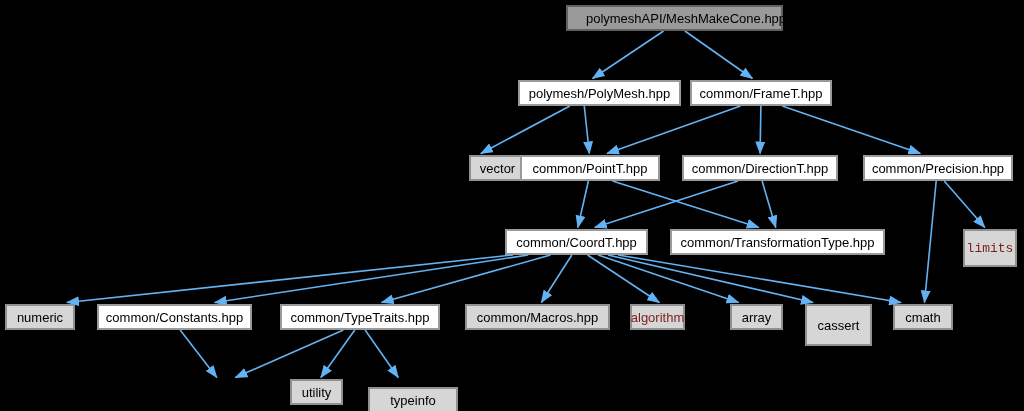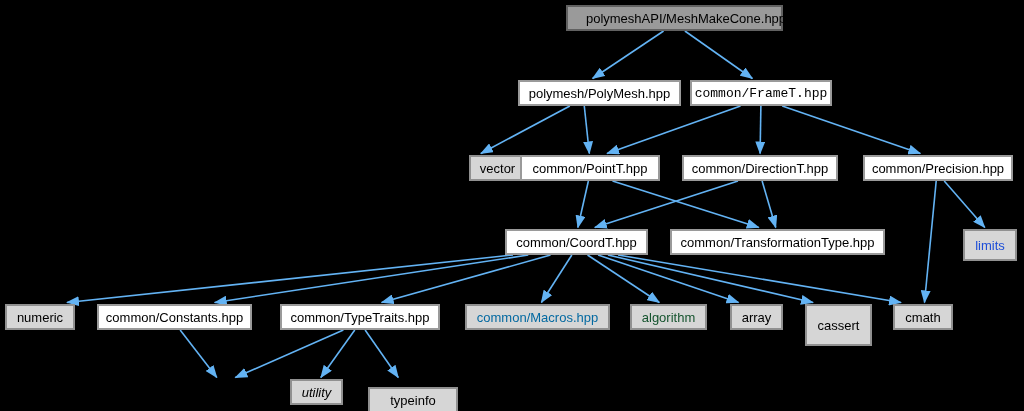--- a/index.html
+++ b/index.html
@@ -61,32 +61,32 @@
       <line x1="598.1" y1="255" x2="738.5" y2="302.5" stroke="#63b3f4" marker-end="url(#arrow)"></line>
       <line x1="607.94" y1="255" x2="813" y2="302.5" stroke="#63b3f4" marker-end="url(#arrow)"></line>
       <line x1="618.08" y1="255" x2="901" y2="302.5" stroke="#63b3f4" marker-end="url(#arrow)"></line>
       <line x1="180.14" y1="330" x2="216.8" y2="377.5" stroke="#63b3f4" marker-end="url(#arrow)"></line>
       <line x1="343.38" y1="330" x2="235.35" y2="377.5" stroke="#63b3f4" marker-end="url(#arrow)"></line>
       <line x1="354.78" y1="330" x2="320.85" y2="377.5" stroke="#63b3f4" marker-end="url(#arrow)"></line>
       <line x1="365.1" y1="330" x2="398.25" y2="377.5" stroke="#63b3f4" marker-end="url(#arrow)"></line>
     </svg>
 <div class="node current" style="left: 566px; top: 5px; width: 217px; height: 26px; background: rgb(154, 154, 154); border-color: rgb(97, 97, 97); color: rgb(0, 0, 0); padding-left: 23px;">polymeshAPI/MeshMakeCone.hpp</div>
     <div class="node default" style="left: 502px; top: 80px; width: 163px; height: 26px; background: rgb(255, 255, 255); border-color: rgb(154, 154, 154); color: rgb(0, 0, 0); margin-left: 16px;">polymesh/PolyMesh.hpp</div>
-    <div class="node default" style="left: 690px; top: 80px; width: 142px; height: 26px; background: rgb(255, 255, 255); border-color: rgb(154, 154, 154); color: rgb(0, 0, 0); font-family: Liberation Mono, monospace;">common/FrameT.hpp</div>
+    <div class="node default" style="left: 690px; top: 80px; width: 142px; height: 26px; background: rgb(255, 255, 255); border-color: rgb(154, 154, 154); color: rgb(0, 0, 0);">common/FrameT.hpp</div>
     <div class="node external" style="left: 441px; top: 155px; width: 57px; height: 26px; background: rgb(214, 214, 214); border-color: rgb(144, 144, 144); color: rgb(0, 0, 0); margin-left: 28px;">vector</div>
     <div class="node default" style="left: 520px; top: 155px; width: 140px; height: 26px; background: rgb(255, 255, 255); border-color: rgb(154, 154, 154); color: rgb(0, 0, 0);">common/PointT.hpp</div>
     <div class="node default" style="left: 682px; top: 155px; width: 156px; height: 26px; background: rgb(255, 255, 255); border-color: rgb(154, 154, 154); color: rgb(0, 0, 0);">common/DirectionT.hpp</div>
     <div class="node default" style="left: 863px; top: 155px; width: 150px; height: 26px; background: rgb(255, 255, 255); border-color: rgb(154, 154, 154); color: rgb(0, 0, 0);">common/Precision.hpp</div>
     <div class="node default" style="left: 505px; top: 229px; width: 143px; height: 26px; background: rgb(255, 255, 255); border-color: rgb(154, 154, 154); color: rgb(0, 0, 0);">common/CoordT.hpp</div>
     <div class="node default" style="left: 670px; top: 229px; width: 215px; height: 26px; background: rgb(255, 255, 255); border-color: rgb(154, 154, 154); color: rgb(0, 0, 0);">common/TransformationType.hpp</div>
-    <div class="node external" style="left: 963px; top: 229px; width: 54px; height: 32px; background: rgb(214, 214, 214); border-color: rgb(144, 144, 144); color: #1d4ed8;">limits</div>
+    <div class="node external" style="left: 963px; top: 229px; width: 54px; height: 38px; background: rgb(214, 214, 214); border-color: rgb(144, 144, 144); color: #7f1d1d; font-family: Liberation Mono, monospace;">limits</div>
     <div class="node external" style="left: 5px; top: 304px; width: 70px; height: 26px; background: rgb(214, 214, 214); border-color: rgb(144, 144, 144); color: rgb(0, 0, 0);">numeric</div>
     <div class="node default" style="left: 280px; top: 304px; width: 160px; height: 26px; background: rgb(255, 255, 255); border-color: rgb(154, 154, 154); color: rgb(0, 0, 0);">common/TypeTraits.hpp</div>
     <div class="node default" style="left: 97px; top: 304px; width: 155px; height: 26px; background: rgb(255, 255, 255); border-color: rgb(154, 154, 154); color: rgb(0, 0, 0);">common/Constants.hpp</div>
-    <div class="node external" style="left: 465px; top: 304px; width: 145px; height: 26px; background: rgb(214, 214, 214); border-color: rgb(144, 144, 144); color: #0369a1;">common/Macros.hpp</div>
-    <div class="node external" style="left: 630px; top: 304px; width: 77px; height: 26px; background: rgb(214, 214, 214); border-color: rgb(144, 144, 144); color: #14532d;">algorithm</div>
+    <div class="node external" style="left: 465px; top: 304px; width: 145px; height: 26px; background: rgb(214, 214, 214); border-color: rgb(144, 144, 144); color: #000000;">common/Macros.hpp</div>
+    <div class="node external" style="left: 630px; top: 304px; width: 55px; height: 26px; background: rgb(214, 214, 214); border-color: rgb(144, 144, 144); color: #7f1d1d;">algorithm</div>
     <div class="node external" style="left: 730px; top: 304px; width: 53px; height: 26px; background: rgb(214, 214, 214); border-color: rgb(144, 144, 144); color: rgb(0, 0, 0);">array</div>
     <div class="node external" style="left: 805px; top: 304px; width: 67px; height: 42px; background: rgb(214, 214, 214); border-color: rgb(144, 144, 144); color: rgb(0, 0, 0);">cassert</div>
     <div class="node external" style="left: 893px; top: 304px; width: 60px; height: 26px; background: rgb(214, 214, 214); border-color: rgb(144, 144, 144); color: rgb(0, 0, 0);">cmath</div>
     <div class="node external" style="left: 180px; top: 379px; width: 83px; height: 26px; background: rgb(214, 214, 214); border-color: rgb(144, 144, 144); color: rgb(0, 0, 0); margin-top: 36px;">type_traits</div>
-    <div class="node external" style="left: 290px; top: 379px; width: 53px; height: 26px; background: rgb(214, 214, 214); border-color: rgb(144, 144, 144); color: rgb(0, 0, 0); font-style: italic;">utility</div>
+    <div class="node external" style="left: 290px; top: 379px; width: 53px; height: 26px; background: rgb(214, 214, 214); border-color: rgb(144, 144, 144); color: rgb(0, 0, 0);">utility</div>
     <div class="node external" style="left: 368px; top: 379px; width: 90px; height: 26px; background: rgb(214, 214, 214); border-color: rgb(144, 144, 144); color: rgb(0, 0, 0); margin-top: 8px;">typeinfo</div>
   </div>
 
 </body></html>

